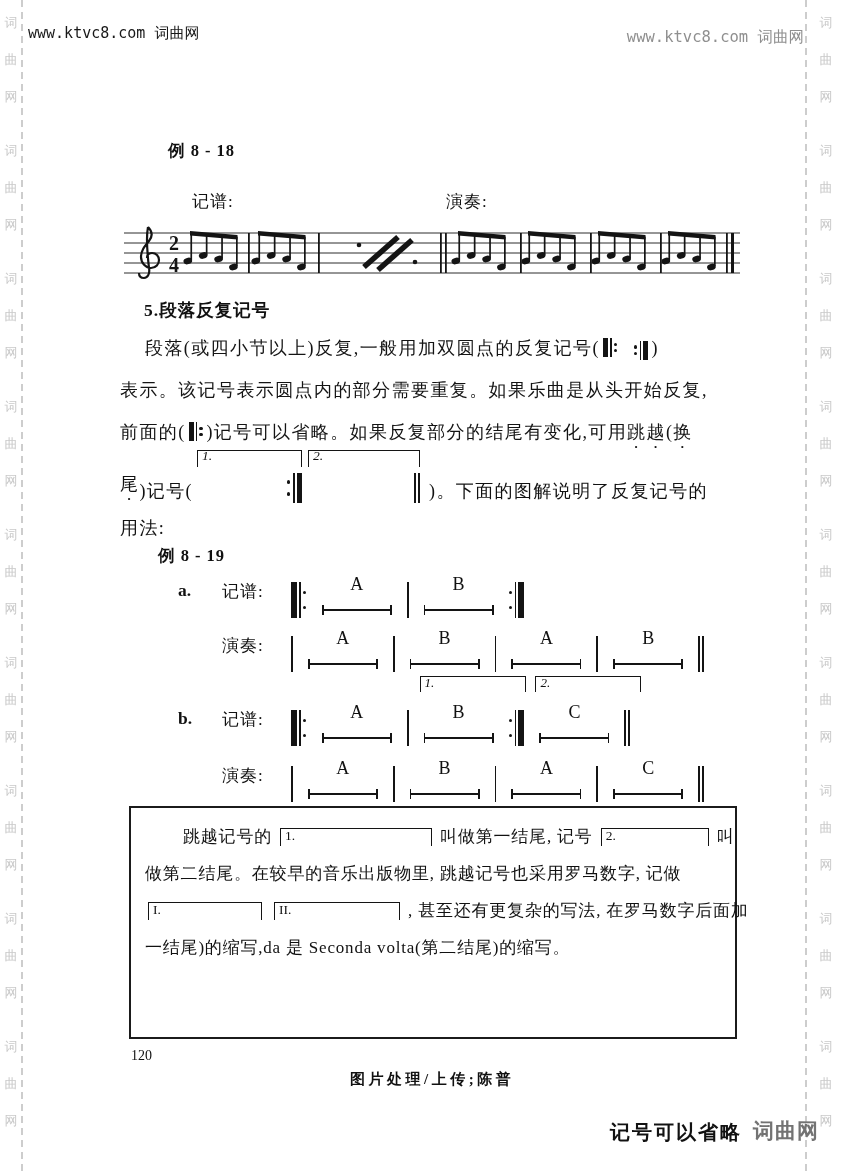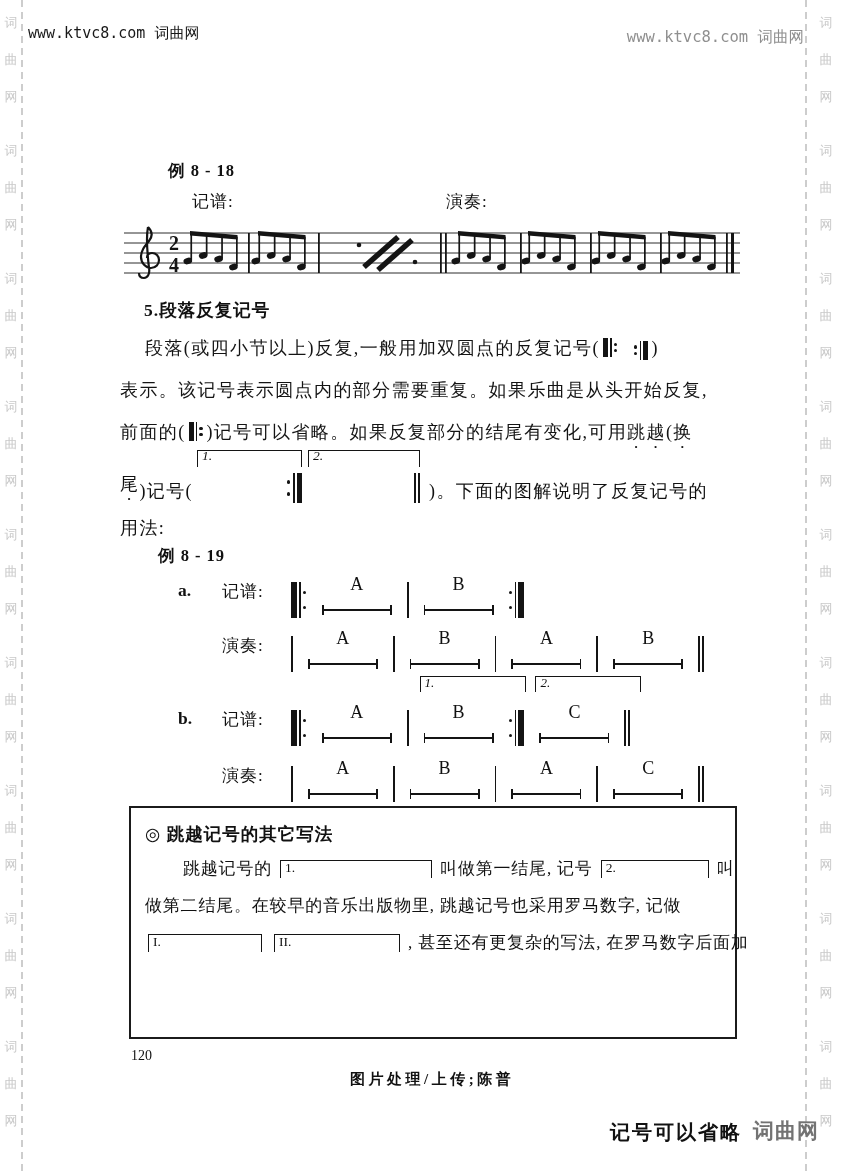--- a/index.html
+++ b/index.html
@@ -11,21 +11,21 @@
   .vdash.l{left:21px;} .vdash.r{left:805px;}
   .wmcol{position:absolute;top:4px;width:18px;font-size:13px;color:#c9c9c9;
          text-align:center;font-family:"Liberation Sans","DejaVu Sans",sans-serif;}
   .wmcol.l{left:2px;} .wmcol.r{left:817px;}
   .wm-group{white-space:pre-line;line-height:37px;margin-bottom:17px;}
   .url{position:absolute;font-family:"DejaVu Sans Mono","Liberation Mono",monospace;white-space:nowrap;}
   .url.l{left:28px;top:24px;font-size:15px;color:#181818;}
   .url.r{right:40px;top:27px;font-size:15.5px;color:#8f8f8f;}
   
   .ex-title{position:absolute;font-weight:bold;font-size:16.5px;letter-spacing:1px;white-space:nowrap;}
-  .t18{left:168px;top:160px;} .t19{left:158px;top:545px;}
+  .t18{left:168px;top:140px;} .t19{left:158px;top:545px;}
   .score-label{position:absolute;font-size:17px;letter-spacing:1px;white-space:nowrap;}
   .sl1{left:192px;top:190px;} .sl2{left:446px;top:190px;}
   
   .staff{position:absolute;left:122px;top:221px;width:620px;height:64px;}
   
   .hd5{position:absolute;left:144px;top:298px;font-weight:bold;font-size:17.5px;letter-spacing:1px;white-space:nowrap;}
   .pline{position:absolute;font-size:18px;letter-spacing:1.4px;white-space:nowrap;color:#141414;}
   .p1{left:145px;top:336px;} .p2{left:120px;top:378px;} .p3{left:120px;top:420px;}
   .pusage{left:120px;top:516px;}
   .emdot{text-emphasis:filled dot #111;-webkit-text-emphasis:filled dot #111;
@@ -378,24 +378,24 @@
         <span class="seg-letter">C</span>
         <span class="seg-line"></span>
       </span>
       <span class="rs dg">
         <span class="bn"></span>
         <span class="bn2"></span>
       </span>
     </div>
 
   <div class="ibox">
-    <div class="ib-h">◎ 跳越记号的其它写法</div>
     <div class="ib-line"><span style="display: inline-block; width: 38px;"></span><span>跳越记号的 </span><span class="vbr" style="width: 150px;"><span class="vbr-l">1.</span></span><span> 叫做第一结尾, 记号 </span><span class="vbr" style="width: 106px;"><span class="vbr-l">2.</span></span><span> 叫</span></div>
     <div class="ib-line"><span>做第二结尾。在较早的音乐出版物里, 跳越记号也采用罗马数字, 记做</span></div>
     <div class="ib-line"><span class="vbr" style="width: 112px;"><span class="vbr-l">I.</span></span><span style="display: inline-block; width: 6px;"></span><span class="vbr" style="width: 108px; padding-left: 16px;"><span class="vbr-l">II.</span></span><span> , 甚至还有更复杂的写法, 在罗马数字后面加</span></div>
+    <div class="ib-line"><span>一结尾)的缩写,da 是 Seconda volta(第二结尾)的缩写。</span></div>
   </div>
 
   <div class="pageno">120</div>
   <div class="credit">图片处理/上传;陈普</div>
   <div class="src">记号可以省略</div>
   <div class="site" style="color: #737373;">词曲网</div>
 
 </div>
 
 </body></html>

